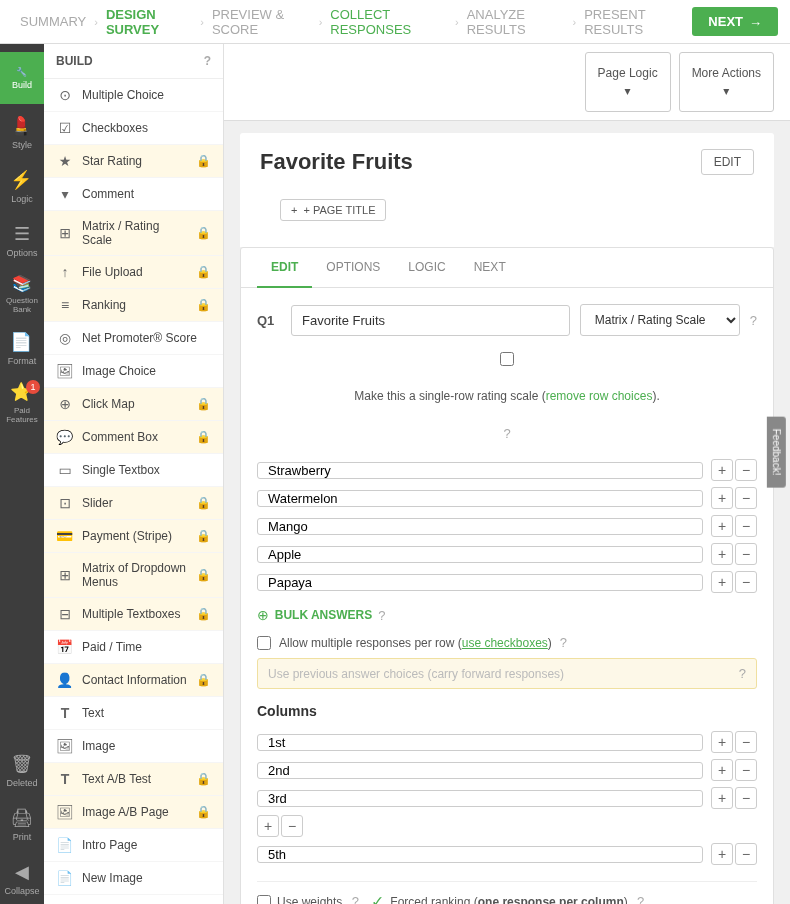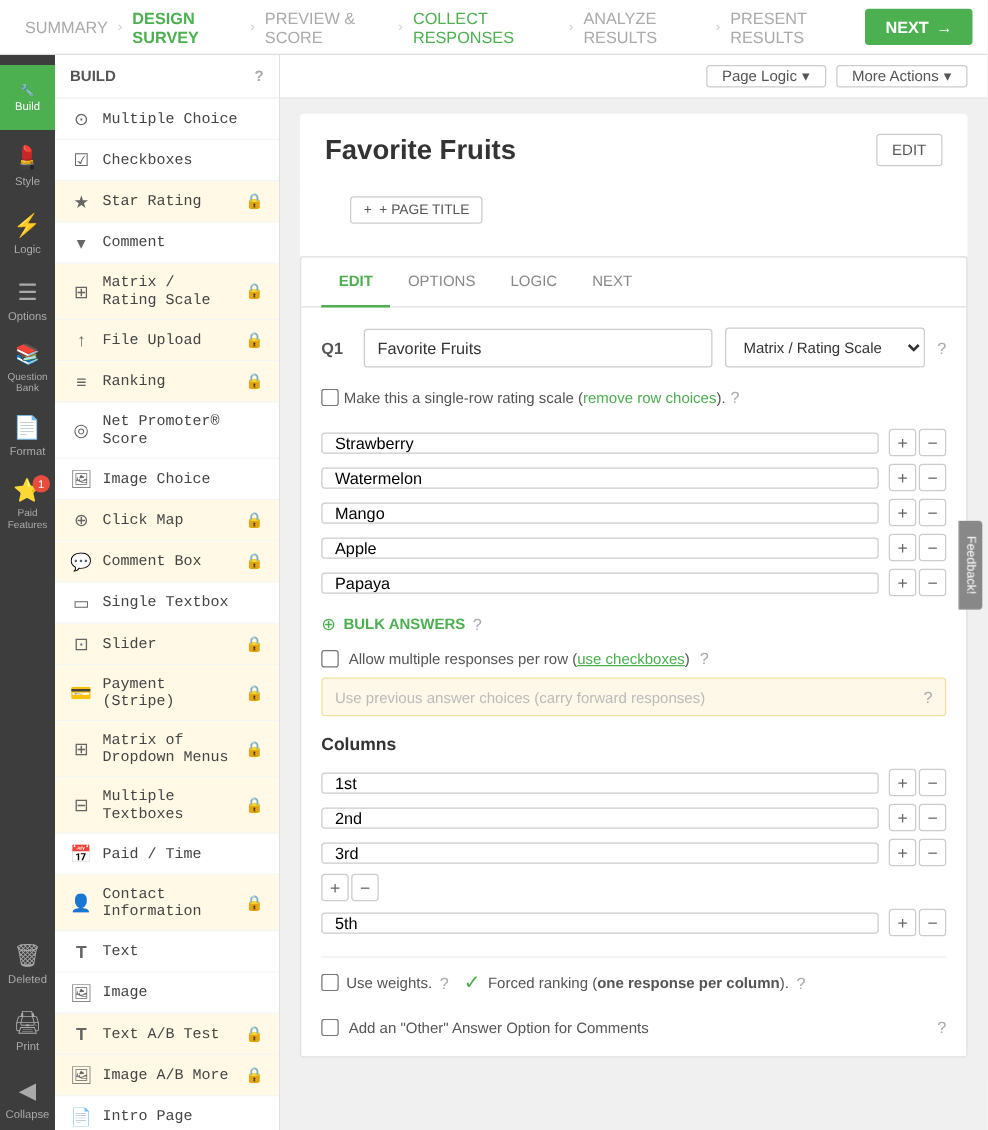--- a/index.html
+++ b/index.html
@@ -22,45 +22,45 @@
     .icon-sidebar-item { width: 44px; height: 52px; display: flex; flex-direction: column; align-items: center; justify-content: center; cursor: pointer; gap: 3px; color: #aaa; font-size: 9px; }
     .icon-sidebar-item.active { background: #4caf50; color: #fff; }
 
     
     .build-panel { width: 180px; background: #fff; border-right: 1px solid #e0e0e0; overflow-y: auto; }
     .build-header { display: flex; justify-content: space-between; align-items: center; padding: 10px 12px; border-bottom: 1px solid #eee; }
     .build-header span { font-size: 12px; font-weight: bold; color: #555; }
     .build-item { display: flex; align-items: center; padding: 8px 12px; cursor: pointer; gap: 8px; border-bottom: 1px solid #f5f5f5; }
     .build-item.highlighted { background: #fff9e6; }
     .build-item-icon { font-size: 14px; color: #666; width: 18px; text-align: center; }
-    .build-item-label { font-size: 12px; color: #444; flex: 1; font-family: Liberation Mono, monospace; }
+    .build-item-label { font-size: 12px; color: #444; flex: 1; }
     .lock-icon { color: #f5a623; font-size: 12px; }
 
     
     .main-content { flex: 1; background: #f0f0f0; overflow-y: auto; padding: 0; }
     .content-toolbar { background: #fff; border-bottom: 1px solid #ddd; padding: 8px 16px; display: flex; justify-content: flex-end; gap: 8px; align-items: center; }
-    .toolbar-btn { background: #fff; border: 1px solid #ccc; padding: 1px 12px; border-radius: 3px; font-size: 12px; cursor: pointer; display: flex; align-items: center; gap: 4px; color: #555; }
+    .toolbar-btn { background: #fff; border: 1px solid #ccc; padding: 13px 12px; border-radius: 3px; font-size: 12px; cursor: pointer; display: flex; align-items: center; gap: 4px; color: #555; flex-direction: column; }
     .survey-title-bar { background: #fff; padding: 16px 20px; border-radius: 3px 3px 0 0; display: flex; justify-content: space-between; align-items: center; margin-bottom: 0; }
     .survey-title { font-size: 22px; font-weight: bold; color: #333; }
     .edit-btn { background: #fff; border: 1px solid #ccc; padding: 5px 12px; font-size: 12px; border-radius: 3px; cursor: pointer; color: #555; }
     .page-title-tag { display: flex; align-items: center; gap: 4px; padding: 4px 10px; border: 1px solid #ccc; border-radius: 3px; font-size: 11px; color: #555; cursor: pointer; background: #fff; margin: 8px 20px 16px; display: inline-flex; }
 
     
     .question-card { background: #fff; border-radius: 3px; margin: 0; padding: 0; border: 1px solid #e0e0e0; }
     .question-tabs { display: flex; border-bottom: 1px solid #e0e0e0; padding: 0 16px; }
     .q-tab { padding: 12px 14px; font-size: 12px; cursor: pointer; color: #888; border-bottom: 2px solid transparent; margin-bottom: -1px; }
     .q-tab.active { color: #4caf50; border-bottom: 2px solid #4caf50; font-weight: bold; }
 
     .question-body { padding: 16px; }
     .question-row { display: flex; align-items: center; gap: 10px; margin-bottom: 12px; }
     .q-number { font-weight: bold; color: #555; font-size: 13px; min-width: 24px; }
     .q-input { flex: 1; border: 1px solid #ccc; border-radius: 3px; padding: 7px 10px; font-size: 13px; color: #333; }
     .q-type-select { border: 1px solid #ccc; border-radius: 3px; padding: 7px 10px; font-size: 12px; color: #333; background: #fff; min-width: 160px; }
 
-    .single-row-check { display: flex; align-items: center; gap: 4px; margin-bottom: 14px; padding: 4px 0; }
+    .single-row-check { display: flex; align-items: center; gap: 23px; margin-bottom: 14px; padding: 4px 0; flex-direction: column; }
     .single-row-check input { width: 14px; height: 14px; }
     .single-row-check label { font-size: 12px; color: #555; }
     .single-row-check a { color: #4caf50; text-decoration: none; }
     .help-icon { color: #aaa; font-size: 13px; cursor: pointer; }
 
     .row-item { display: flex; align-items: center; gap: 8px; margin-bottom: 6px; }
     .row-input { flex: 1; border: 1px solid #ccc; border-radius: 3px; padding: 0 10px; font-size: 13px; }
     .row-controls { display: flex; gap: 2px; }
     .row-btn { width: 22px; height: 22px; border: 1px solid #ccc; border-radius: 3px; background: #fff; cursor: pointer; display: flex; align-items: center; justify-content: center; font-size: 14px; color: #666; }
 
@@ -260,21 +260,21 @@
       <span class="build-item-icon">🖼</span>
       <span class="build-item-label">Image</span>
     </div>
     <div class="build-item highlighted">
       <span class="build-item-icon" style="font-weight:bold;">T</span>
       <span class="build-item-label">Text A/B Test</span>
       <span class="lock-icon">🔒</span>
     </div>
     <div class="build-item highlighted">
       <span class="build-item-icon">🖼</span>
-      <span class="build-item-label">Image A/B More</span>
+      <span class="build-item-label">Image A/B Page</span>
       <span class="lock-icon">🔒</span>
     </div>
     <div class="build-item">
       <span class="build-item-icon">📄</span>
       <span class="build-item-label">Intro Page</span>
     </div>
     <div class="build-item">
       <span class="build-item-icon">📄</span>
       <span class="build-item-label">New Image</span>
     </div>

